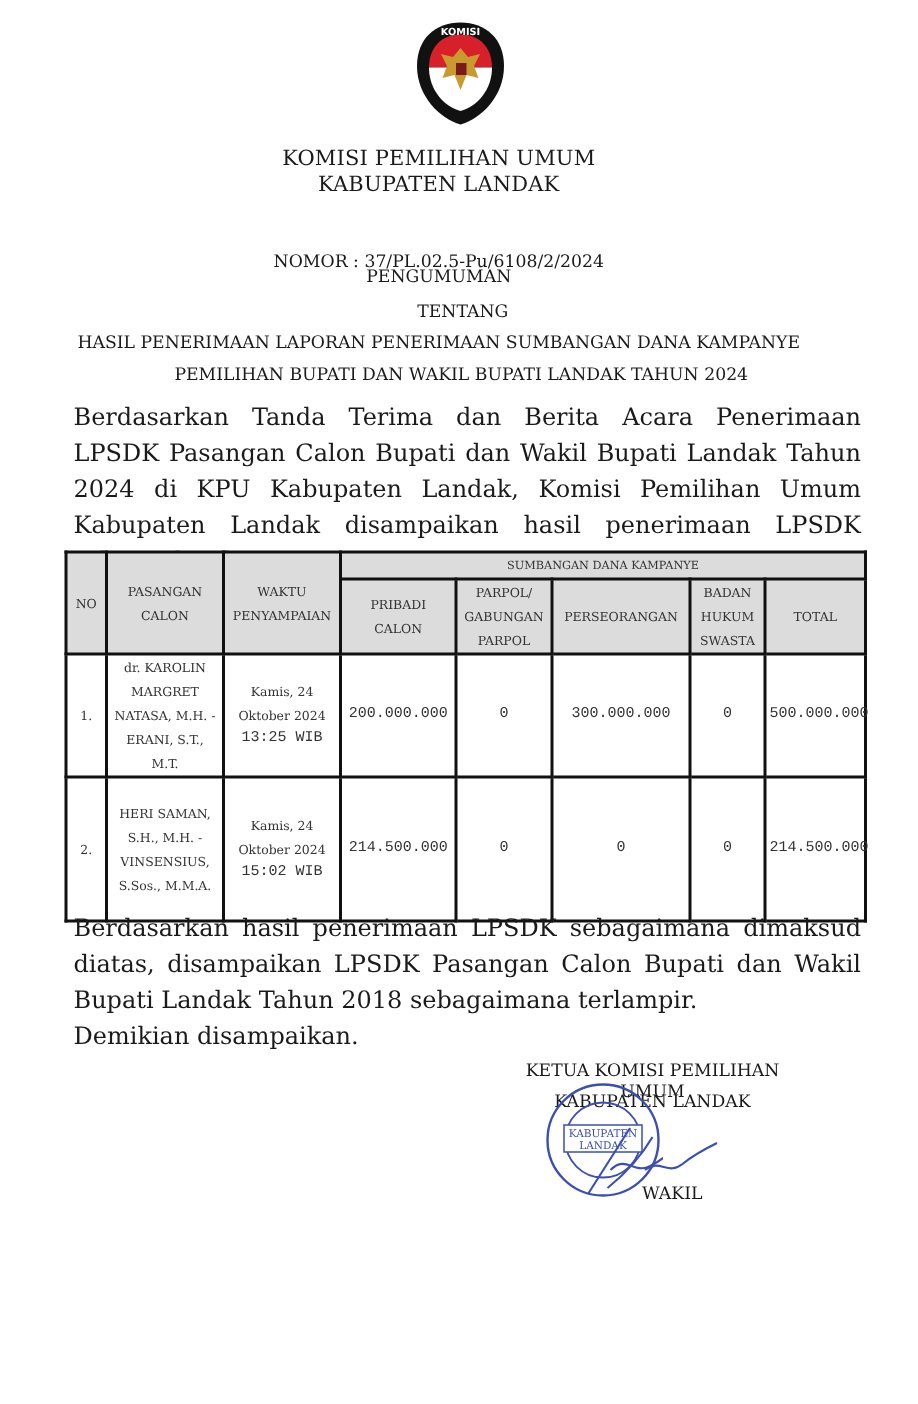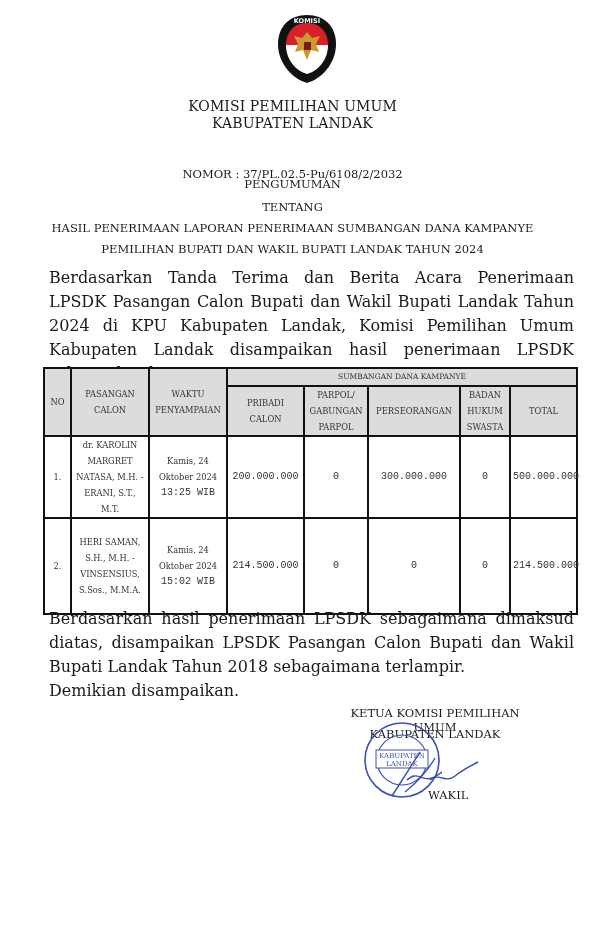--- a/index.html
+++ b/index.html
@@ -29,24 +29,24 @@
   <path d="M31 9 C44 9 52 18 52 31 L10 31 C10 18 18 9 31 9 Z" fill="#d8202a"></path>
   <path d="M10 31 L52 31 C52 46 42 57 31 60 C20 57 10 46 10 31 Z" fill="#ffffff"></path>
   <path d="M31 18 L26 24 L18 22 L22 30 L19 38 L27 36 L31 46 L35 36 L43 38 L40 30 L44 22 L36 24 Z" fill="#c99a2e"></path>
   <rect x="28" y="28" width="7" height="8" fill="#7a1b1b"></rect>
   <text x="31" y="9" font-size="6.5" fill="#fff" text-anchor="middle" font-family="DejaVu Sans, sans-serif" font-weight="bold">KOMISI</text>
 </svg>
 
 <div class="center h1" style="top:98px;">KOMISI PEMILIHAN UMUM</div>
 <div class="center h1" style="top:115px;">KABUPATEN LANDAK</div>
 <div class="center h2" style="top:141px;margin-top:36px;">PENGUMUMAN</div>
-<div class="center h2" style="top:167px;">NOMOR : 37/PL.02.5-Pu/6108/2/2032</div>
-<div class="center h2" style="top:200px;">TENTANG</div>
+<div class="center h2" style="top:167px;">NOMOR : 37/PL.02.5-Pu/6108/2/2024</div>
+<div class="center h2" style="top:200px;margin-left:16px;">TENTANG</div>
 <div class="center h2" style="top:221px;">HASIL PENERIMAAN LAPORAN PENERIMAAN SUMBANGAN DANA KAMPANYE</div>
-<div class="center h2" style="top:242px;">PEMILIHAN BUPATI DAN WAKIL BUPATI LANDAK TAHUN 2024</div>
+<div class="center h2" style="top:242px;padding-left:15px;">PEMILIHAN BUPATI DAN WAKIL BUPATI LANDAK TAHUN 2024</div>
 
 <div class="para" style="top:266px;">Berdasarkan Tanda Terima dan Berita Acara Penerimaan LPSDK Pasangan Calon Bupati dan Wakil Bupati Landak Tahun 2024 di KPU Kabupaten Landak, Komisi Pemilihan Umum Kabupaten Landak disampaikan hasil penerimaan LPSDK sebagai berikut:</div>
 
 <table class="main">
   <colgroup>
     <col style="width:27px">
       <col style="width:78px">
       <col style="width:78px">
       <col style="width:77px">
     <col style="width:64px">

